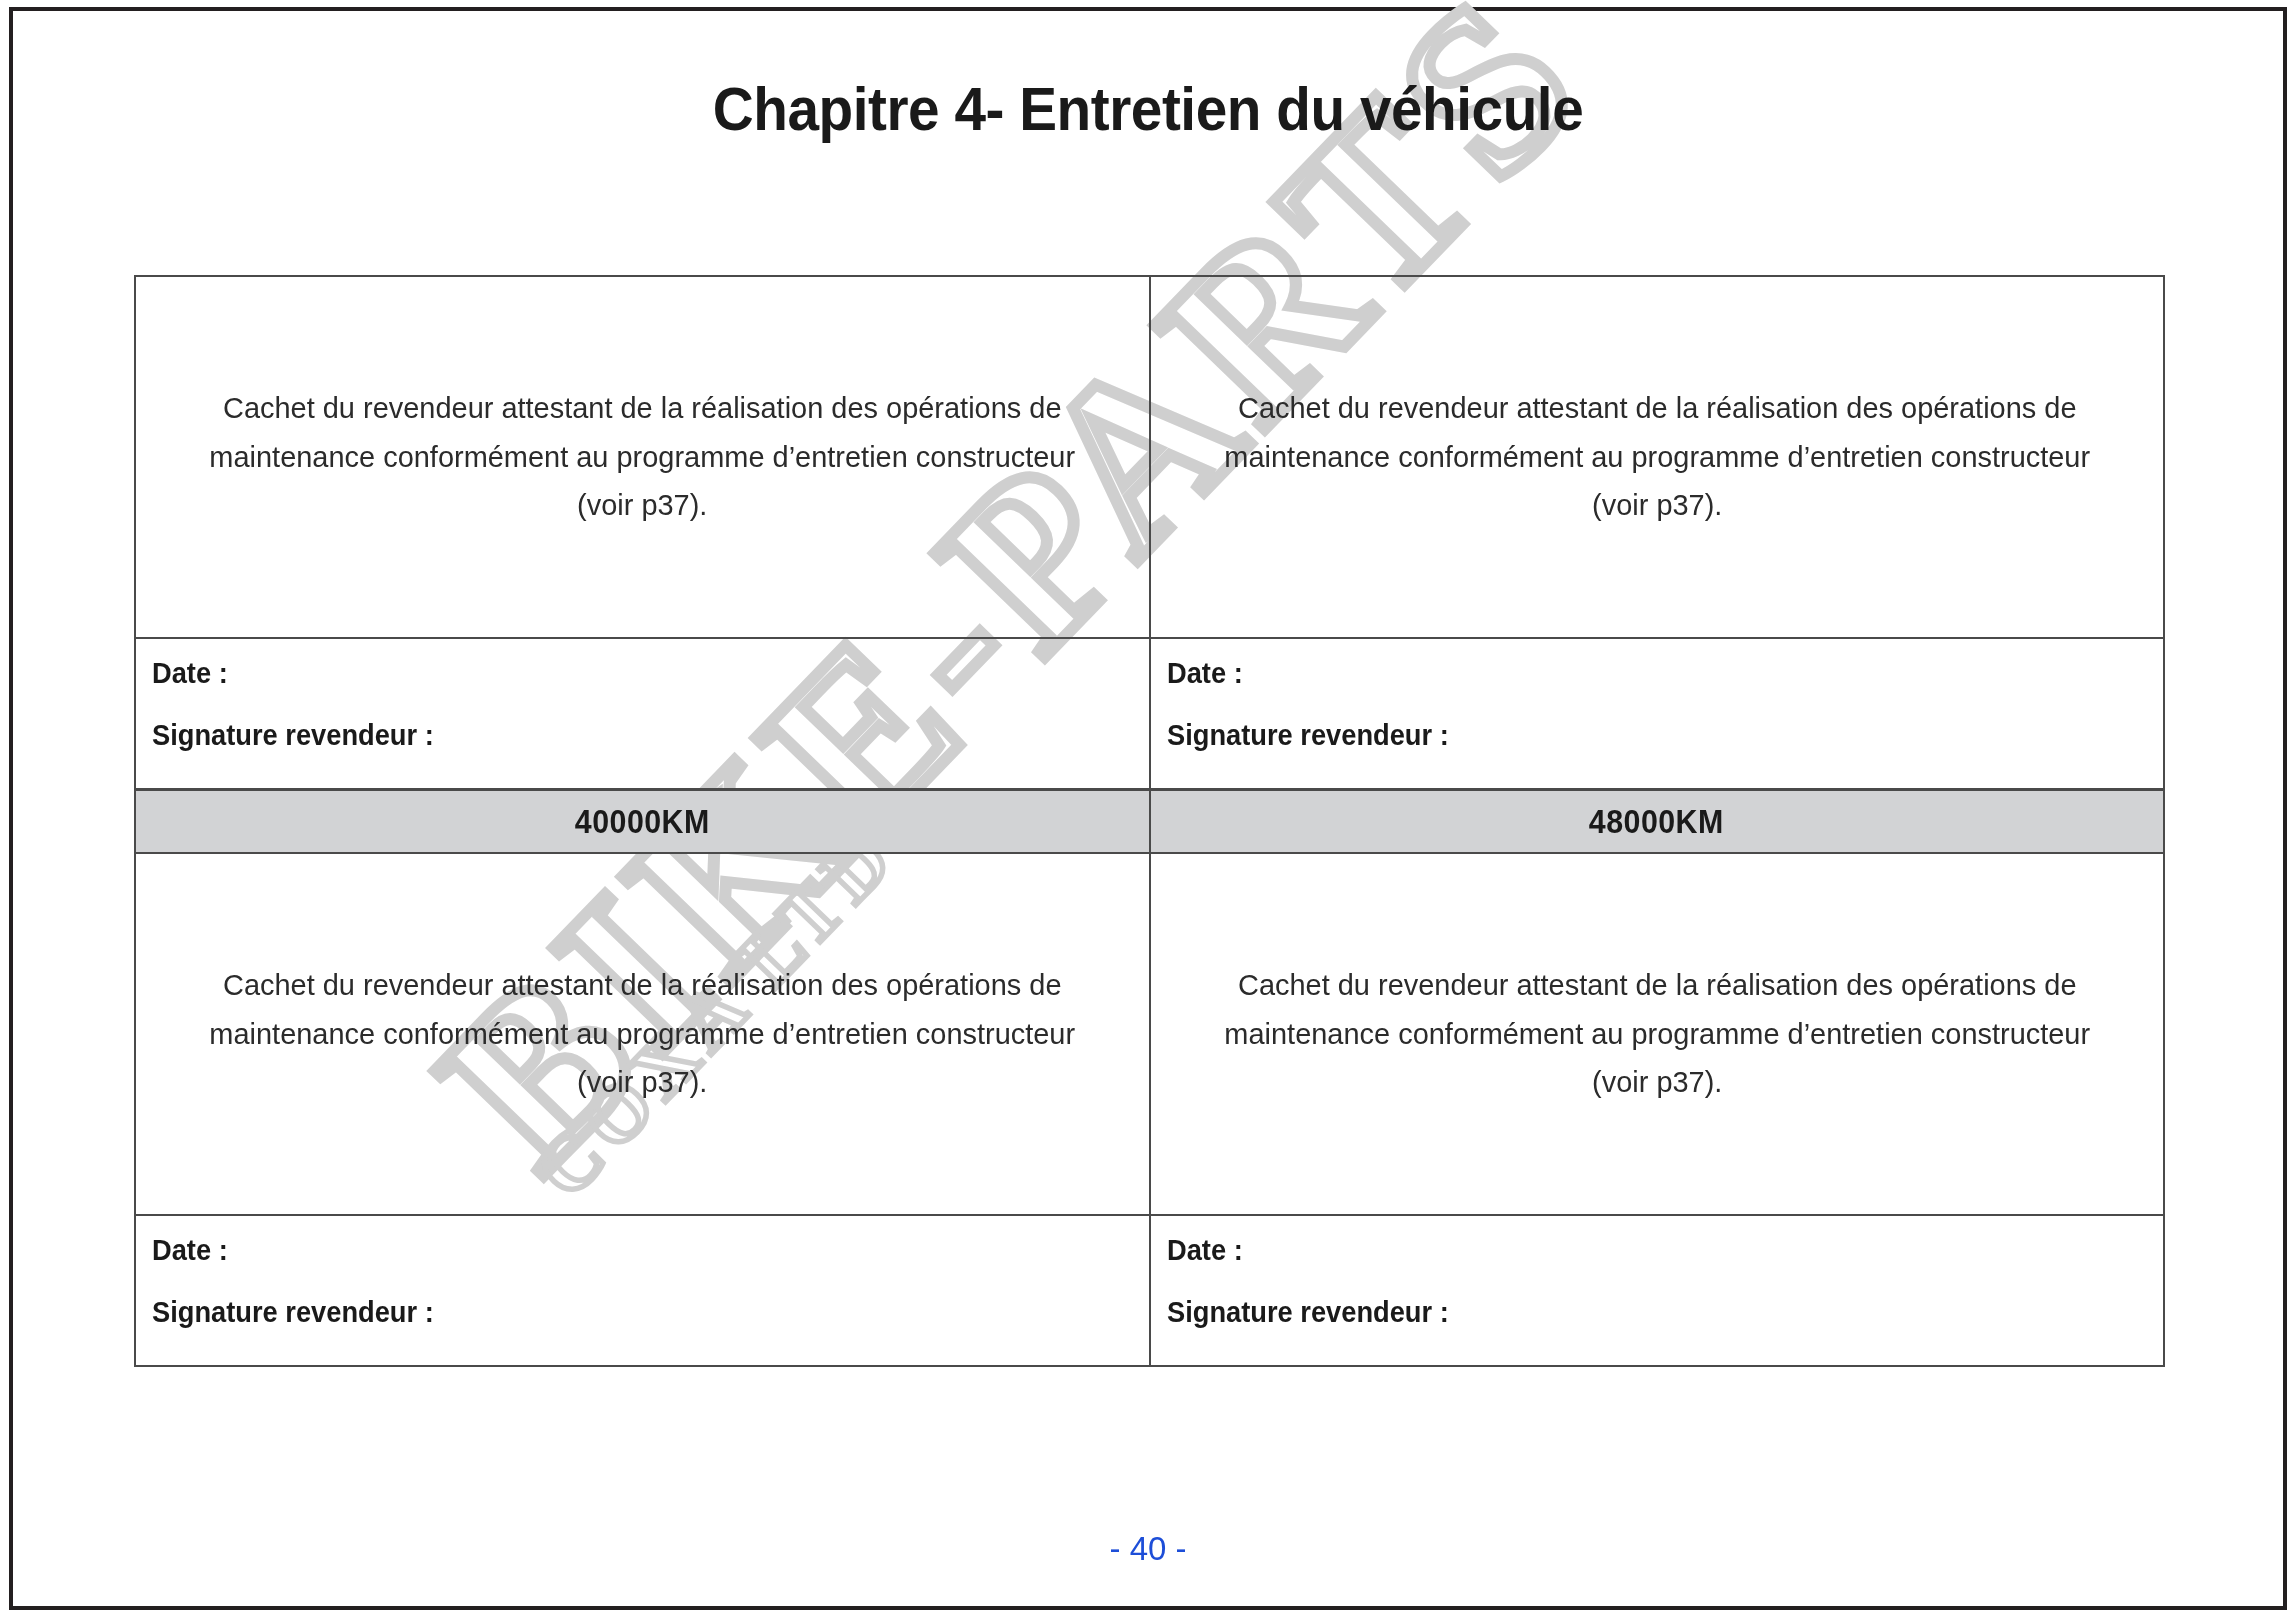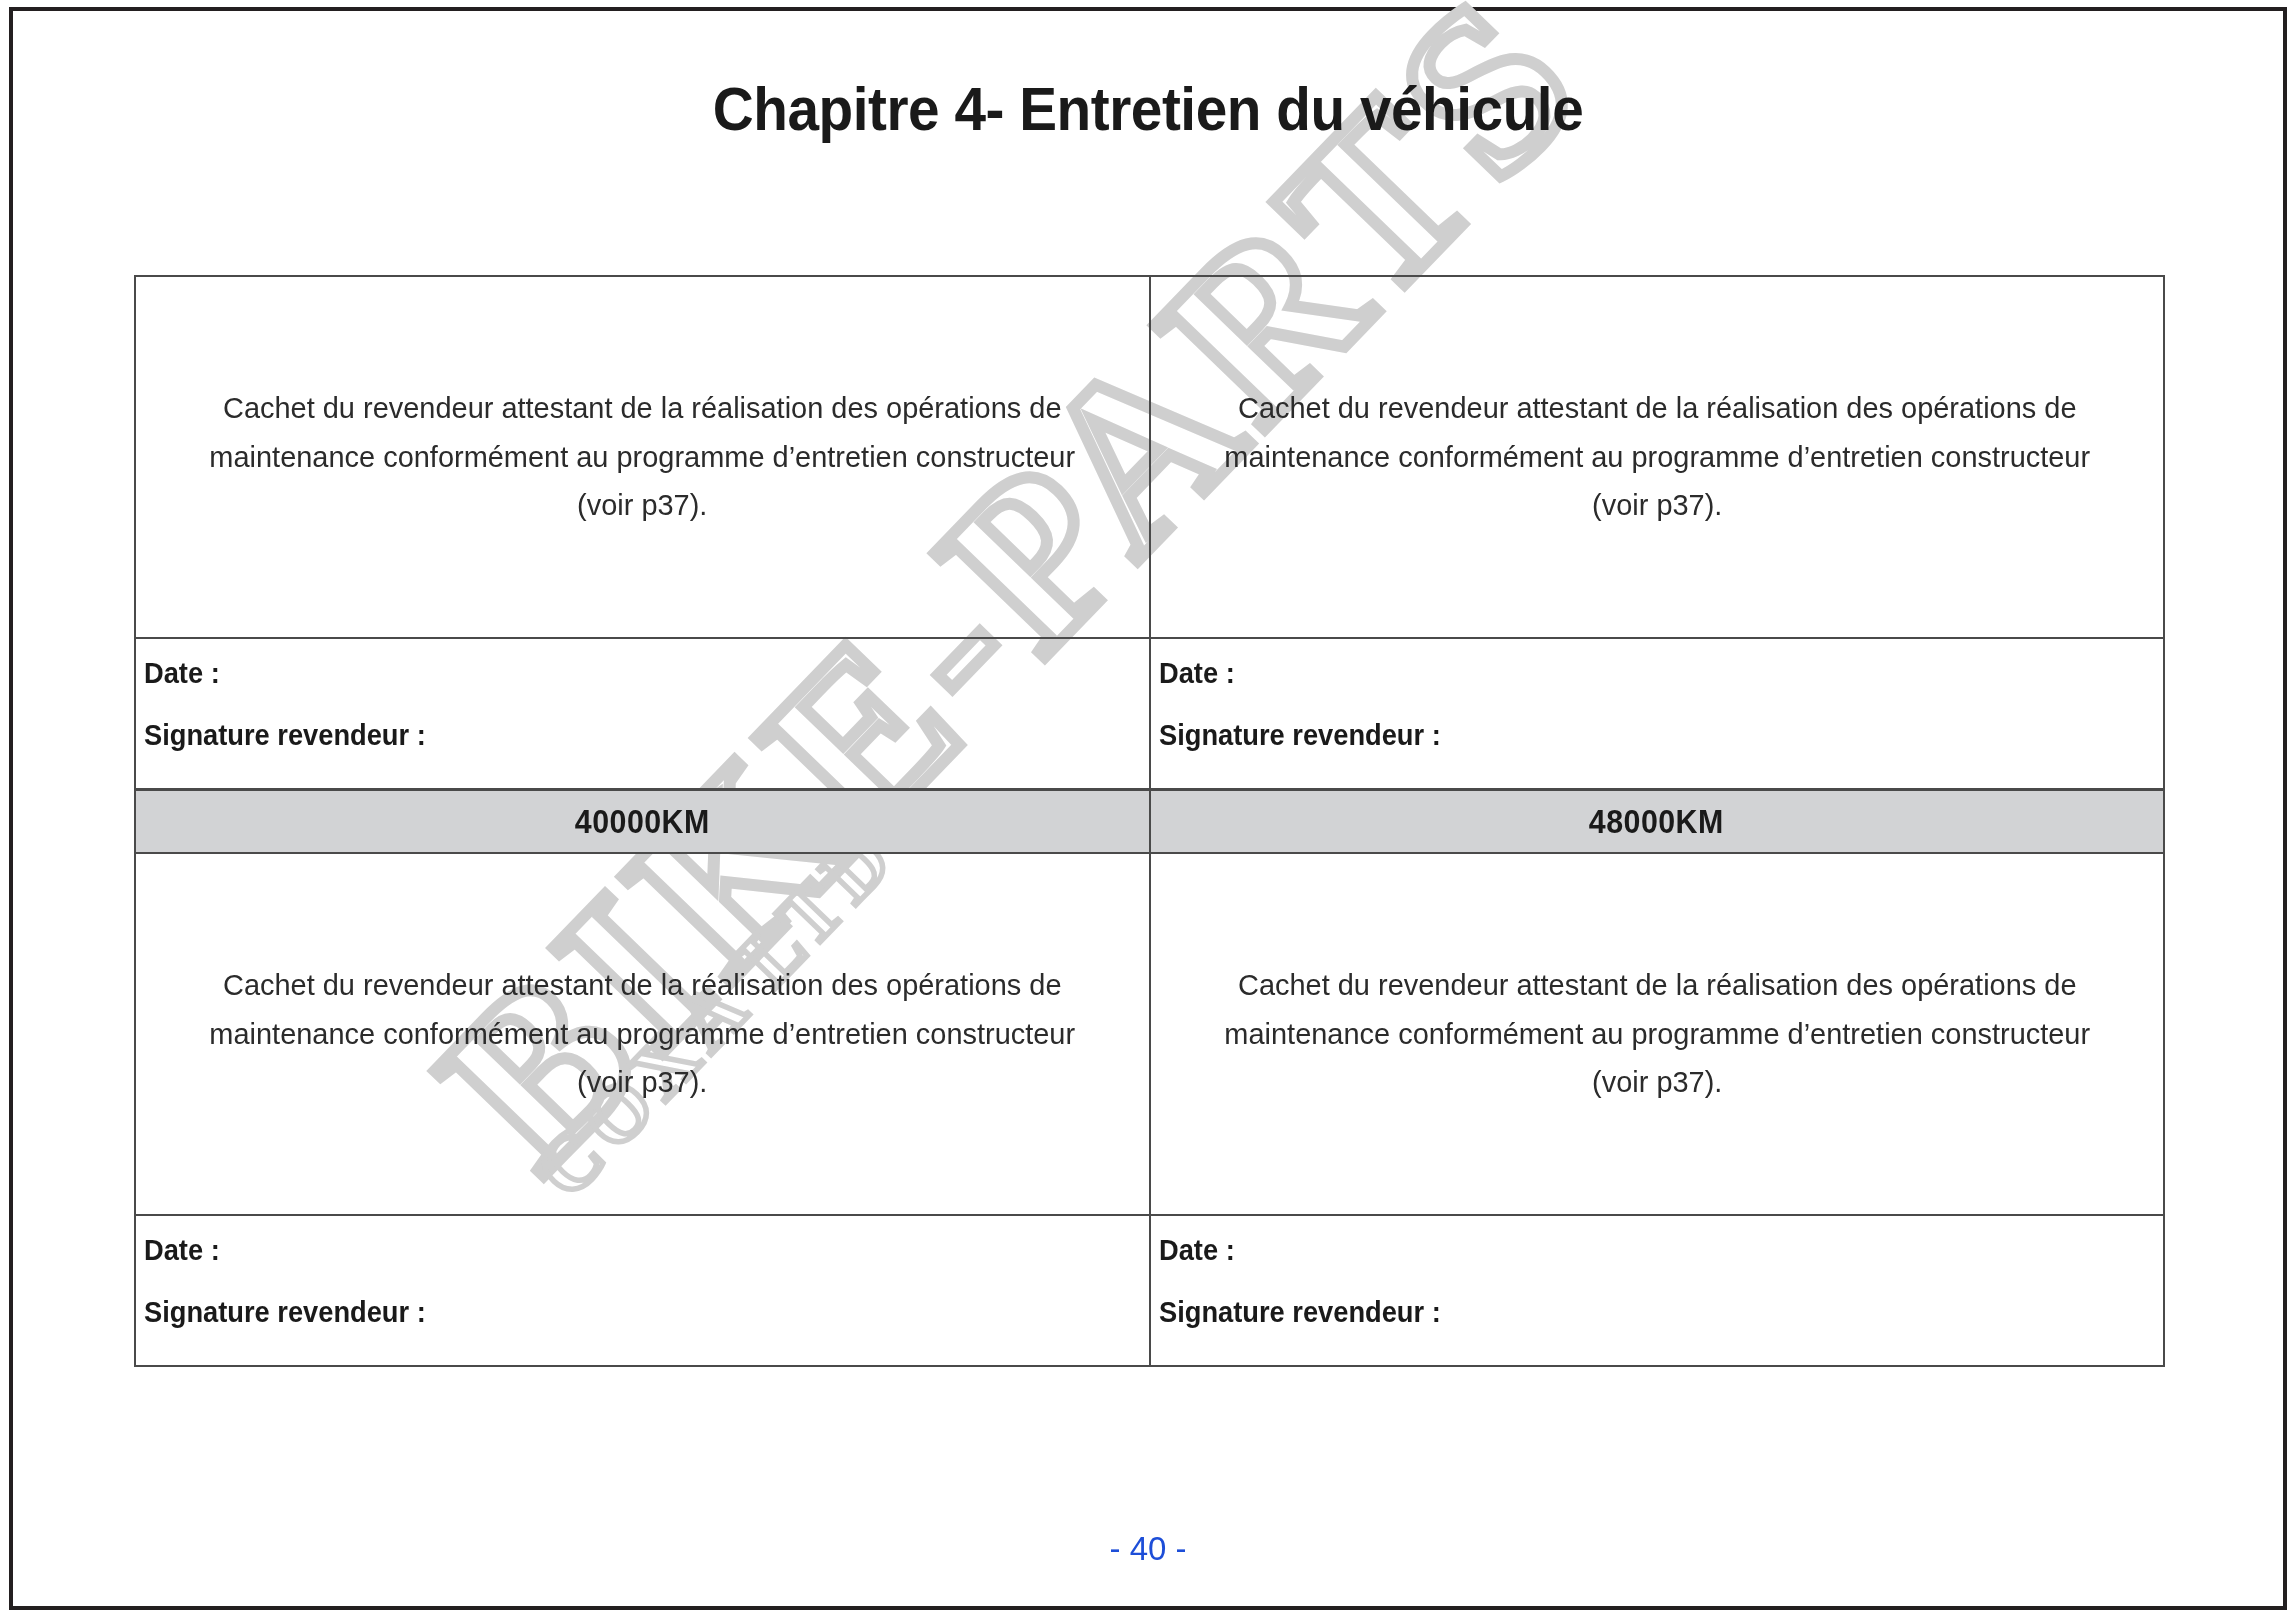--- a/index.html
+++ b/index.html
@@ -141,21 +141,21 @@
     font-weight: 400;
     font-size: 30px;
     line-height: 1.62;
     color: #2b2b2b;
     display: block;
     transform: scaleX(0.965);
   }
   .maint-table td.sign-cell {
     height: 129px;
     vertical-align: top;
-    padding: 20px 0 0 8px;
+    padding: 20px 0 0 16px;
   }
   .sign-line {
     font-family: "Liberation Sans", sans-serif;
     font-weight: 700;
     font-size: 29px;
     color: #1a1a1a;
     line-height: 1.0;
     display: block;
     transform: scaleX(0.94);
     transform-origin: left center;

